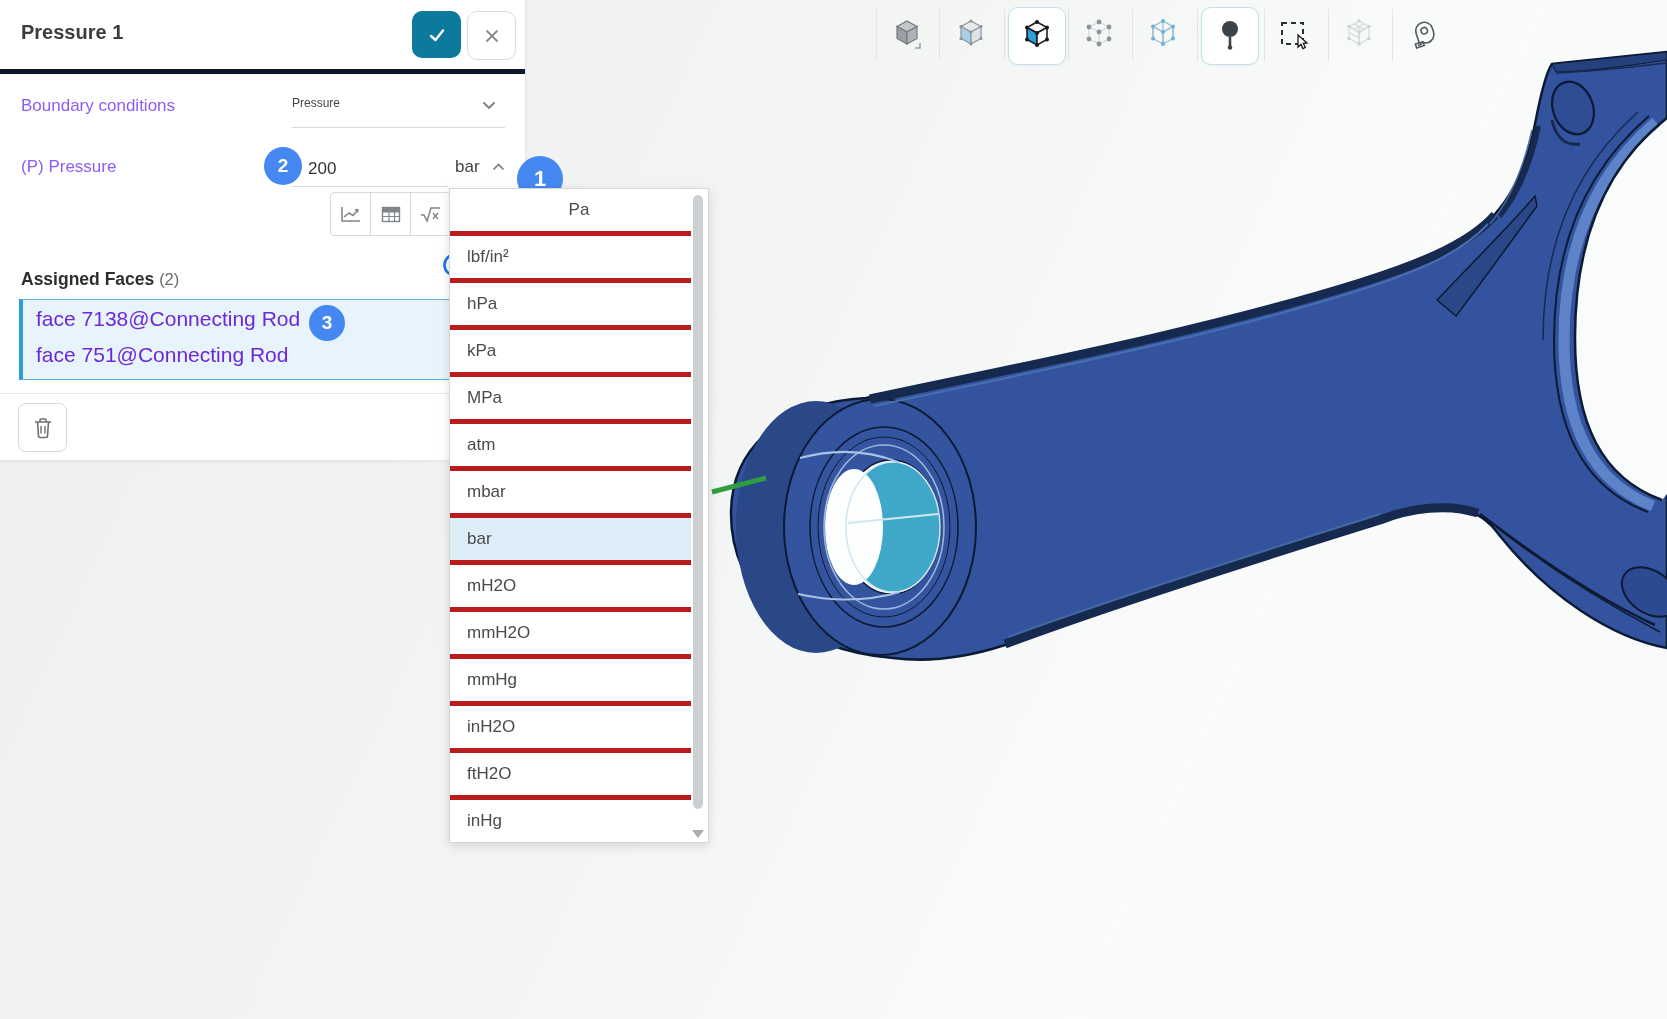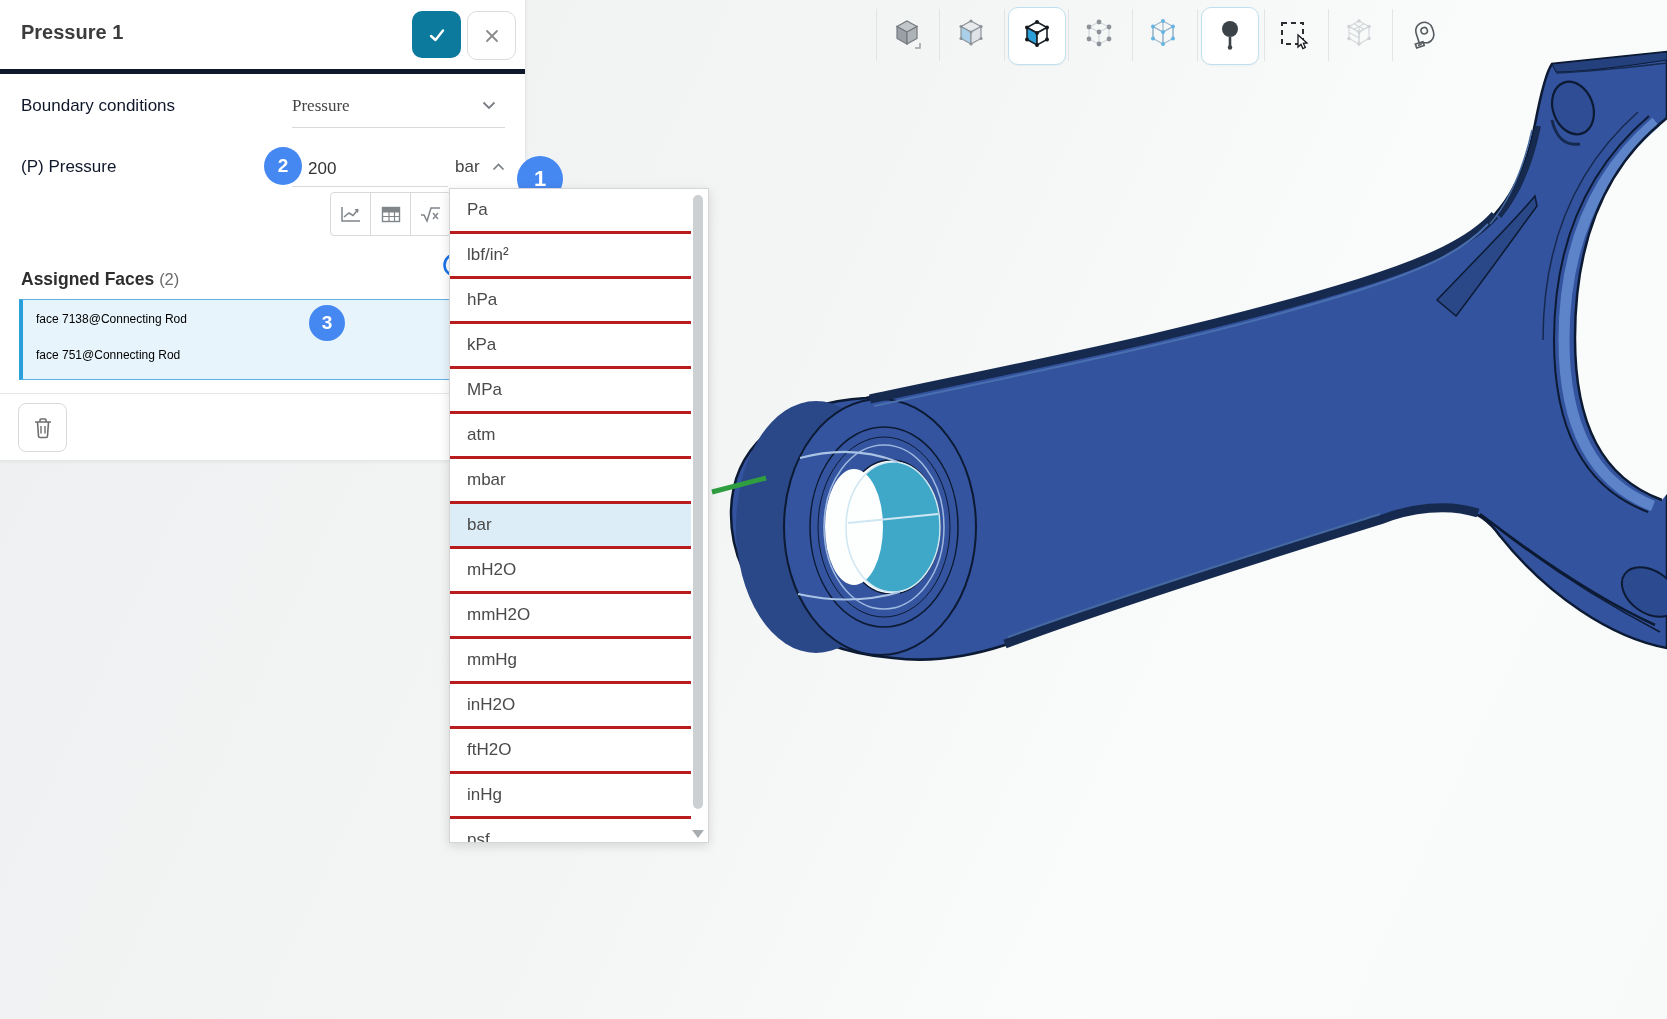--- a/index.html
+++ b/index.html
@@ -13,44 +13,44 @@
   .tb-divider{position:absolute;top:9px;width:1px;height:52px;background:#e2e4e5;}
   .tb-btn{position:absolute;top:7px;width:56px;height:56px;display:flex;align-items:center;justify-content:center;border-radius:10px;cursor:pointer;}
   .tb-btn.active{background:#fff;border:1px solid #bfe0ee;box-shadow:0 1px 2px rgba(0,0,0,.04);}
   
   #panel{left:0;top:0;width:526px;height:461px;background:#fff;z-index:6;
     border:1px solid #e5e6e7;border-top:none;border-left:none;box-shadow:0 1px 4px rgba(0,0,0,.06);box-sizing:border-box;}
   #panel-header{position:absolute;left:0;top:0;width:100%;height:69px;border-bottom:5px solid #0f172a;}
   #panel-title{position:absolute;left:21px;top:21px;font-size:20px;font-weight:bold;color:#3c3c3c;}
   #confirm-btn{position:absolute;left:412px;top:11px;width:49px;height:47px;background:#0b7a9d;border-radius:10px;display:flex;align-items:center;justify-content:center;cursor:pointer;}
   #close-btn{position:absolute;left:467px;top:11px;width:47px;height:47px;background:#fff;border:1px solid #dcdcdc;border-radius:10px;display:flex;align-items:center;justify-content:center;cursor:pointer;color:#8a8a8a;font-size:24px;line-height:1;}
-  .row-label{position:absolute;left:21px;font-size:17px;color:#0f172a;}
-  #bc-value{position:absolute;left:292px;top:96px;font-size:17px;color:#454545;cursor:pointer;font-family:Liberation Serif, serif;}
+  .row-label{position:absolute;left:21px;font-size:17px;color:#8b5cf6;}
+  #bc-value{position:absolute;left:292px;top:96px;font-size:12px;color:#454545;cursor:pointer;}
   .underline{position:absolute;height:1px;background:#d9d9d9;}
   #pressure-input{position:absolute;left:306px;top:150px;width:130px;border:none;outline:none;font-size:17px;color:#333;font-family:"Liberation Sans",sans-serif;background:transparent;margin-top:8px;}
   #unit-label{position:absolute;left:455px;top:157px;font-size:17px;color:#454545;cursor:pointer;}
   .badge{position:absolute;background:#4688f1;border-radius:50%;color:#fff;font-weight:bold;display:flex;align-items:center;justify-content:center;}
   #badge-2{left:264px;top:147px;width:38px;height:38px;font-size:19px;z-index:7;}
   #badge-3{left:309px;top:305px;width:36px;height:36px;font-size:19px;z-index:7;}
   #badge-1{left:517px;top:156px;width:46px;height:46px;font-size:22px;z-index:8;}
   #formula-group{position:absolute;left:330px;top:192px;height:44px;display:flex;border:1px solid #d9d9d9;border-radius:4px;box-sizing:border-box;background:#fff;}
   .fg-cell{width:39px;display:flex;align-items:center;justify-content:center;border-left:1px solid #d9d9d9;cursor:pointer;color:#80858a;}
   .fg-cell:first-child{border-left:none;}
   #af-label{position:absolute;left:21px;top:257px;font-size:17.5px;font-weight:bold;color:#2e2e2e;margin-top:12px;}
   #af-count{font-weight:normal;color:#6b6b6b;font-size:16.5px;}
   #refresh-icon{position:absolute;left:441px;top:251px;z-index:5;}
   #faces-box{position:absolute;left:19px;top:299px;width:487px;height:81px;background:#e8f4fb;border:1px solid #5fb2e5;border-left:4px solid #2b9fd9;box-sizing:border-box;}
-  .face-line{padding-left:13px;font-size:12px;color:#000000;height:34px;line-height:34px;margin-top:2px;}
+  .face-line{padding-left:13px;font-size:21px;color:#6d28d9;height:34px;line-height:34px;margin-top:2px;}
   #panel-divider{position:absolute;left:0;top:393px;width:100%;height:1px;background:#e6e6e6;}
   #trash-btn{position:absolute;left:18px;top:403px;width:47px;height:47px;border:1px solid #d9d9d9;border-radius:8px;background:#fff;display:flex;align-items:center;justify-content:center;cursor:pointer;}
   
   #unit-dropdown{left:449px;top:188px;width:260px;height:655px;background:#fff;border:1px solid #d5d5d5;
     box-shadow:0 3px 10px rgba(0,0,0,.13);z-index:10;overflow:hidden;box-sizing:border-box;}
-  .dd-item{height:42px;line-height:42px;padding-left:17px;font-size:17px;color:#4a4a4a;border-top:3px solid #b91c1c;cursor:pointer;width:224px;}
-  .dd-item:first-child{border-top:none;}
+  .dd-item{height:42px;line-height:42px;padding-left:17px;font-size:17px;color:#4a4a4a;border-top:5px solid #b91c1c;cursor:pointer;width:224px;}
+  .dd-item:first-child{border-top:none;text-align:center;}
   .dd-item.selected{background:#ddedf8;}
   #dd-scrollthumb{position:absolute;right:5px;top:6px;width:10px;height:614px;background:#cdd0d2;border-radius:5px;}
   #dd-downarrow{position:absolute;right:4px;bottom:4px;width:0;height:0;border-left:6px solid transparent;border-right:6px solid transparent;border-top:8px solid #a9adb1;}
 </style>
 </head>
 <body>
 
 <svg id="viewport" class="abs" viewBox="0 0 1667 1019" width="1667" height="1019">
 
   <g>

